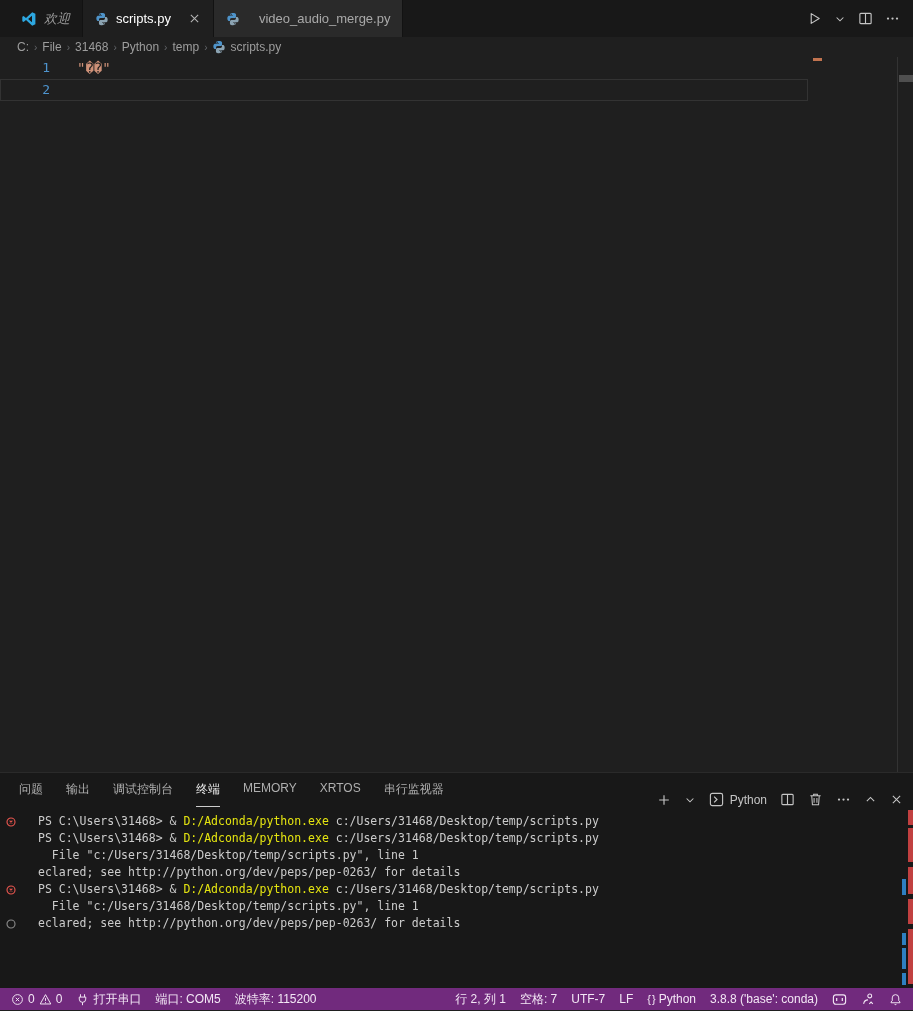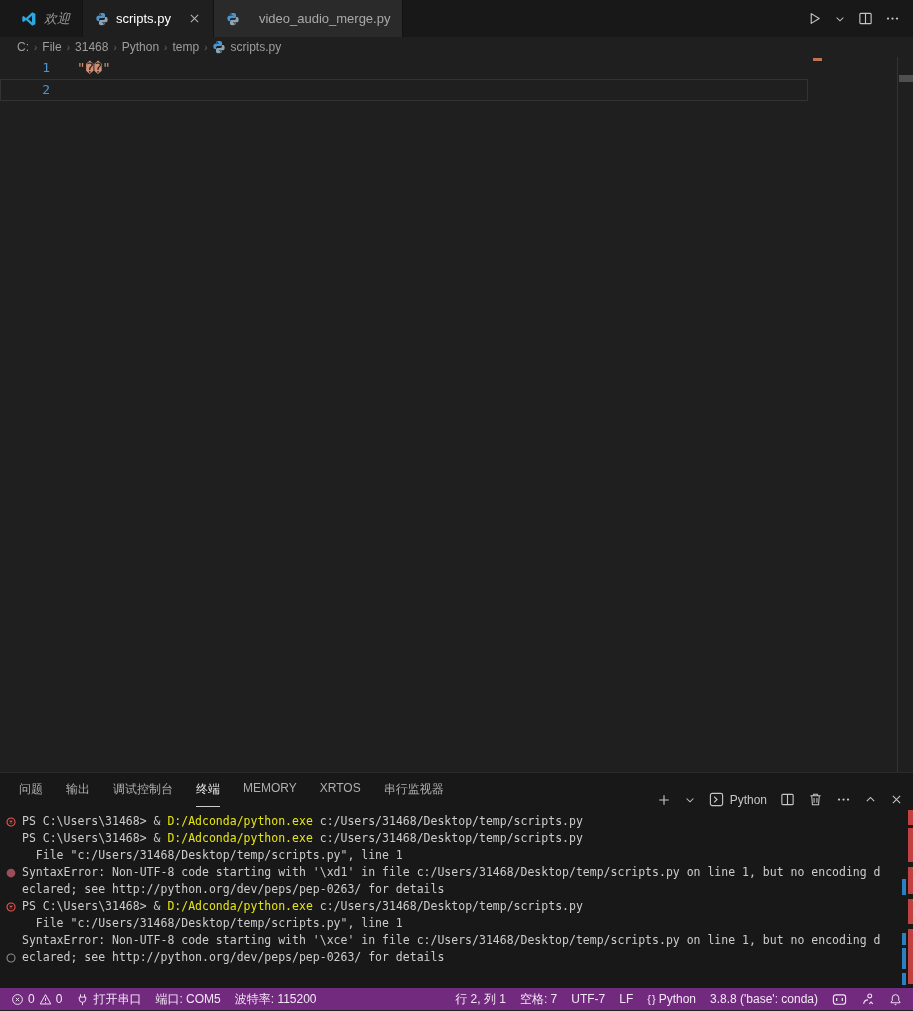--- a/index.html
+++ b/index.html
@@ -41,21 +41,21 @@
   .panel-header{height:34px;display:flex;align-items:flex-end;padding:0 10px 0 19px;}
   .panel-tabs{display:flex;gap:23px;font-size:12px;color:#afafaf;}
   .panel-tab{cursor:pointer;padding:10px 0 8px 0;border-bottom:1px solid transparent;white-space:nowrap;}
   .panel-tab.active{color:#e7e7e7;border-bottom:1px solid #cccccc;}
   .panel-actions{margin-left:auto;display:flex;align-items:center;gap:13px;color:#c5c5c5;}
   .pa-btn{display:flex;align-items:center;cursor:pointer;}
   .terminal-select{display:flex;align-items:center;gap:6px;font-size:12px;cursor:pointer;}
   
   .terminal{position:relative;height:181px;padding-top:6px;color:#cccccc;
             font-family:"DejaVu Sans Mono","Liberation Mono",monospace;font-size:11.5px;}
-  .tline{height:17px;line-height:17px;display:flex;white-space:pre;overflow:hidden;}
+  .tline{height:17px;line-height:17px;display:flex;white-space:pre;overflow:hidden;gap:16px;}
   .tdeco{flex:0 0 22px;width:22px;display:flex;align-items:center;justify-content:center;}
   .tyellow{color:#e5e510;}
   .tcursor{display:inline-block;width:7px;height:12px;border:1px solid #b9b9b9;
            margin-left:2px;vertical-align:-2px;}
   .sb-red{position:absolute;right:0;width:5px;background:rgba(241,76,76,.78);}
   .sb-blue{position:absolute;right:7px;width:4px;background:#2e7fc1;}
   
   .statusbar{height:22px;background:#712a7d;color:#f3e7f5;display:flex;align-items:center;
              justify-content:space-between;font-size:12px;padding:0 4px;}
   .sb-group{display:flex;align-items:center;height:100%;}
@@ -250,30 +250,26 @@
         </div>
       </div>
   </div>
   <div class="terminal" id="terminal">
       <div class="tline"><span class="tdeco"><span style="display: flex; align-items: center;"><svg width="10" height="10" viewBox="0 0 16 16">
               <circle cx="8" cy="8" r="6.4" fill="none" stroke="#e9564f" stroke-width="1.8"></circle>
               <path d="M5.8 5.8l4.4 4.4M10.2 5.8l-4.4 4.4" stroke="#e9564f" stroke-width="1.8"></path>
             </svg></span></span><span><span>PS C:\Users\31468&gt; &amp; </span><span class="tyellow">D:/Adconda/python.exe</span><span> c:/Users/31468/Desktop/temp/scripts.py</span></span></div>
       <div class="tline"><span class="tdeco"></span><span><span>PS C:\Users\31468&gt; &amp; </span><span class="tyellow">D:/Adconda/python.exe</span><span> c:/Users/31468/Desktop/temp/scripts.py</span></span></div>
       <div class="tline"><span class="tdeco"></span><span><span>  File "c:/Users/31468/Desktop/temp/scripts.py", line 1</span></span></div>
-      <div class="tline"><span class="tdeco"><span style="display: flex; align-items: center;"><svg width="10" height="10" viewBox="0 0 16 16">
-              <circle cx="8" cy="8" r="7" fill="#9b4e57"></circle>
-            </svg></span></span><span><span>SyntaxError: Non-UTF-8 code starting with '\xd1' in file c:/Users/31468/Desktop/temp/scripts.py on line 1, but no encoding d</span></span></div>
       <div class="tline"><span class="tdeco"></span><span><span>eclared; see http://python.org/dev/peps/pep-0263/ for details</span></span></div>
       <div class="tline"><span class="tdeco"><span style="display: flex; align-items: center;"><svg width="10" height="10" viewBox="0 0 16 16">
               <circle cx="8" cy="8" r="6.4" fill="none" stroke="#e9564f" stroke-width="1.8"></circle>
               <path d="M5.8 5.8l4.4 4.4M10.2 5.8l-4.4 4.4" stroke="#e9564f" stroke-width="1.8"></path>
             </svg></span></span><span><span>PS C:\Users\31468&gt; &amp; </span><span class="tyellow">D:/Adconda/python.exe</span><span> c:/Users/31468/Desktop/temp/scripts.py</span></span></div>
       <div class="tline"><span class="tdeco"></span><span><span>  File "c:/Users/31468/Desktop/temp/scripts.py", line 1</span></span></div>
-      <div class="tline"><span class="tdeco"></span><span><span>SyntaxError: Non-UTF-8 code starting with '\xce' in file c:/Users/31468/Desktop/temp/scripts.py on line 1, but no encoding d</span></span></div>
       <div class="tline"><span class="tdeco"><span style="display: flex; align-items: center;"><svg width="10" height="10" viewBox="0 0 16 16">
               <circle cx="8" cy="8" r="6.4" fill="none" stroke="#8a8a8a" stroke-width="1.8"></circle>
             </svg></span></span><span><span>eclared; see http://python.org/dev/peps/pep-0263/ for details</span></span></div>
       <div class="sb-red" style="top: 3px; height: 15px;"></div>
       <div class="sb-red" style="top: 21px; height: 34px;"></div>
       <div class="sb-red" style="top: 60px; height: 27px;"></div>
       <div class="sb-red" style="top: 92px; height: 25px;"></div>
       <div class="sb-red" style="top: 122px; height: 55px;"></div>
       <div class="sb-blue" style="top: 72px; height: 16px;"></div>
       <div class="sb-blue" style="top: 126px; height: 12px;"></div>

